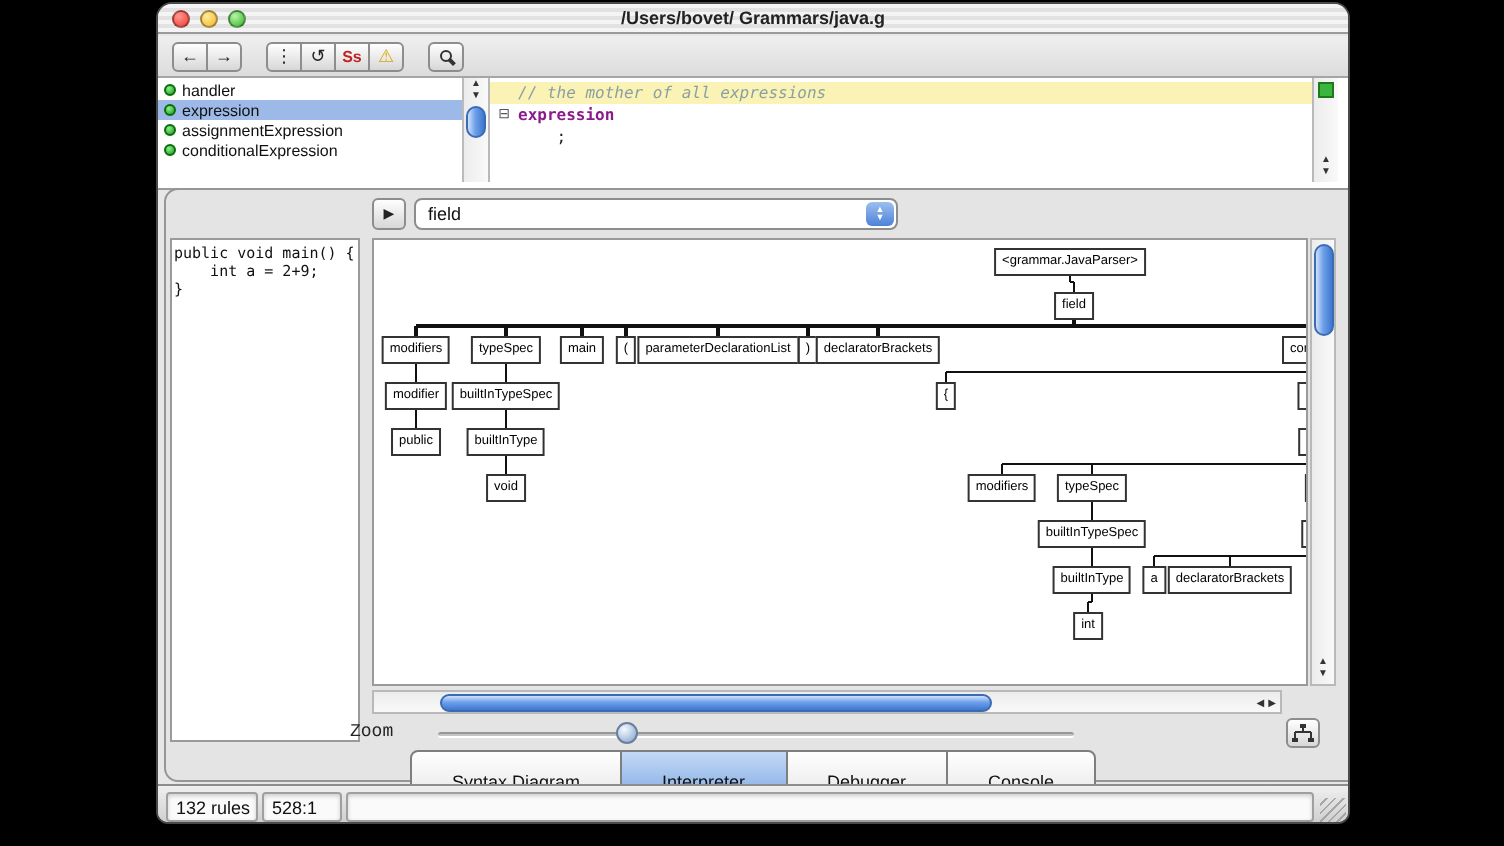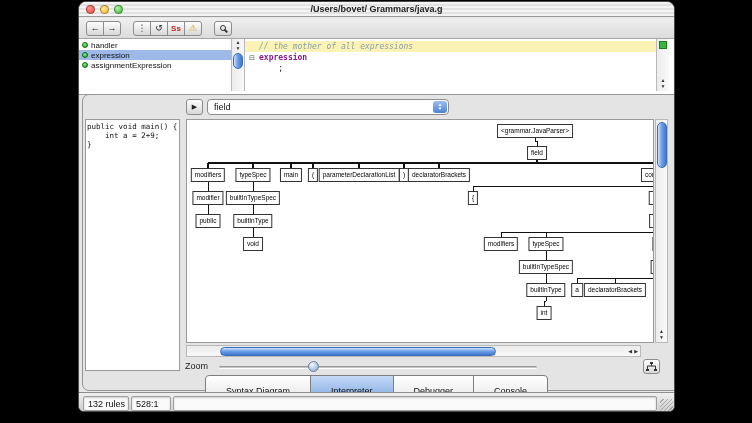--- a/index.html
+++ b/index.html
@@ -92,21 +92,21 @@
   .vscroll { position:absolute; left:572px; top:24px; width:13px; height:224px;
     background:linear-gradient(90deg,#ececec,#f9f9f9); border:1px solid #b9b9b9; }
   .vscroll .vthumb { top:2px; height:46px; }
   .vscroll .arrows { position:absolute; bottom:2px; left:0; width:100%; }
   .hscroll { position:absolute; left:103px; top:250px; width:455px; height:12px;
     background:linear-gradient(#ececec,#f9f9f9); border:1px solid #b9b9b9; }
   .hscroll .hthumb { left:33px; width:276px; }
   .hscroll .harrows { position:absolute; right:2px; top:0; height:100%; display:flex; align-items:center; gap:2px; font-size:5px; color:#333; }
 
   .zoom-row { position:absolute; left:0; top:263px; width:100%; height:17px; }
-  .zoom-label { position:absolute; left:102px; top:3px; font-size:9px; color:#222; }
+  .zoom-label { position:absolute; left:92px; top:3px; font-size:9px; color:#222;font-family:Liberation Mono, monospace; }
   .slider { position:absolute; left:136px; top:0; width:318px; height:17px; }
   .slider-track { position:absolute; left:0; right:0; top:8px; height:3px; background:#c4c4c4;
     border-top:1px solid #979797; border-bottom:1px solid #fff; border-radius:2px; }
   .slider-thumb { position:absolute; left:28%; top:3px; width:11px; height:11px; border-radius:50%;
     border:1px solid #69809c; background:radial-gradient(circle at 35% 30%, #f5f9ff,#9db7d9 75%); }
   .tree-btn { position:absolute; left:560px; top:1px; width:17px; height:15px; border:1px solid #8d8d8d;
     border-radius:3px; background:linear-gradient(#fefefe,#d7d7d7); padding:0;
     display:flex; align-items:center; justify-content:center; }
 
   
@@ -180,20 +180,24 @@
             <span class="rdot"></span>
             <span>handler</span>
           </div>
           <div class="rule-row sel">
             <span class="rdot"></span>
             <span>expression</span>
           </div>
           <div class="rule-row">
             <span class="rdot"></span>
             <span>assignmentExpression</span>
+          </div>
+          <div class="rule-row">
+            <span class="rdot"></span>
+            <span>conditionalExpression</span>
           </div>
         </div>
       <div class="rules-scroll">
         <span class="sarrow">▲</span>
         <span class="sarrow">▼</span>
         <div class="vthumb"></div>
       </div>
       <div class="editor" id="editor">
         <div id="editor-lines">
             <div class="eline hl">

